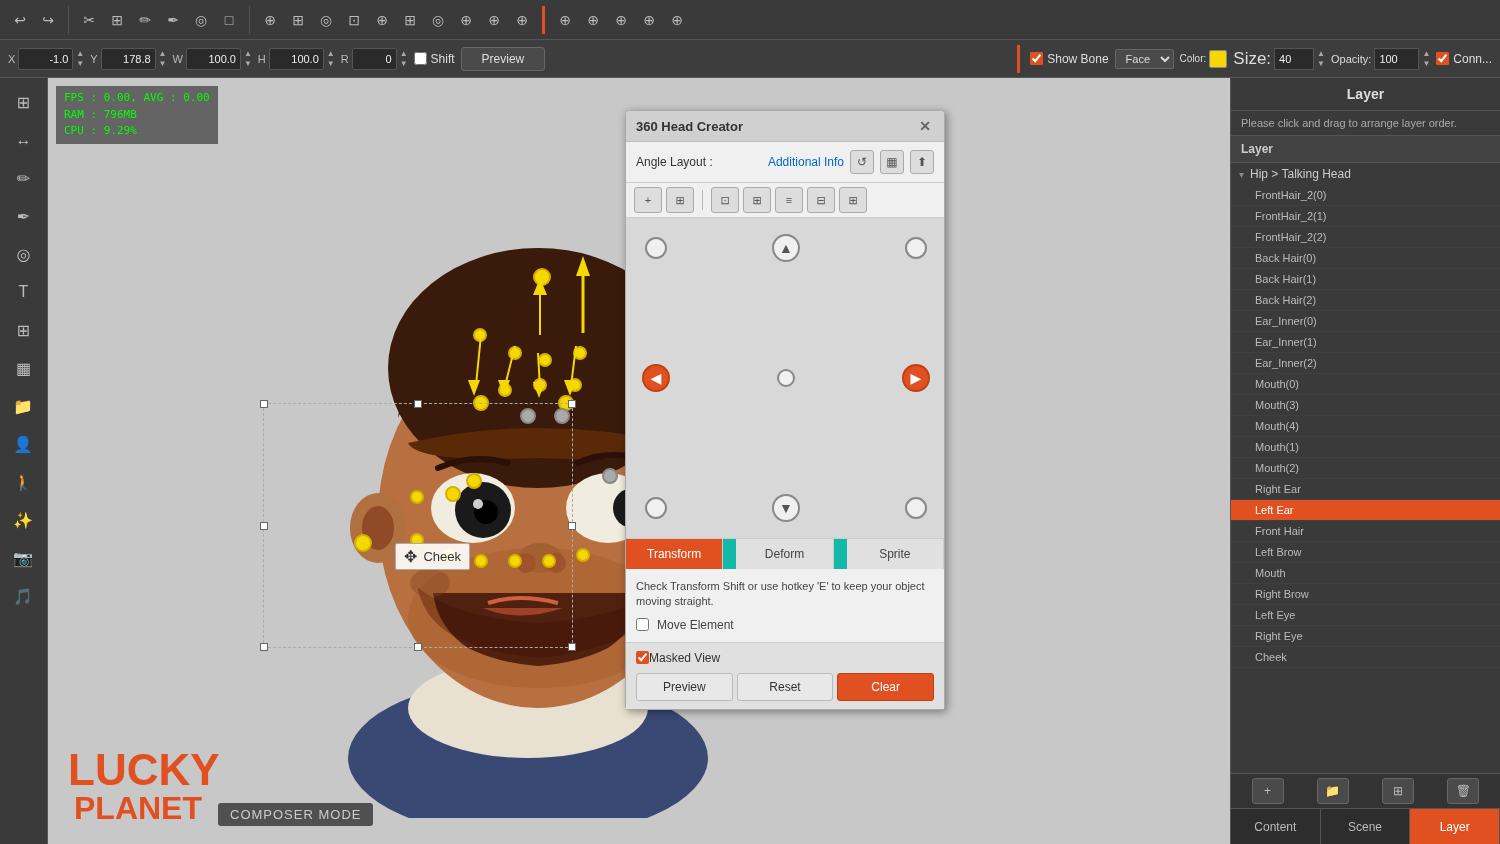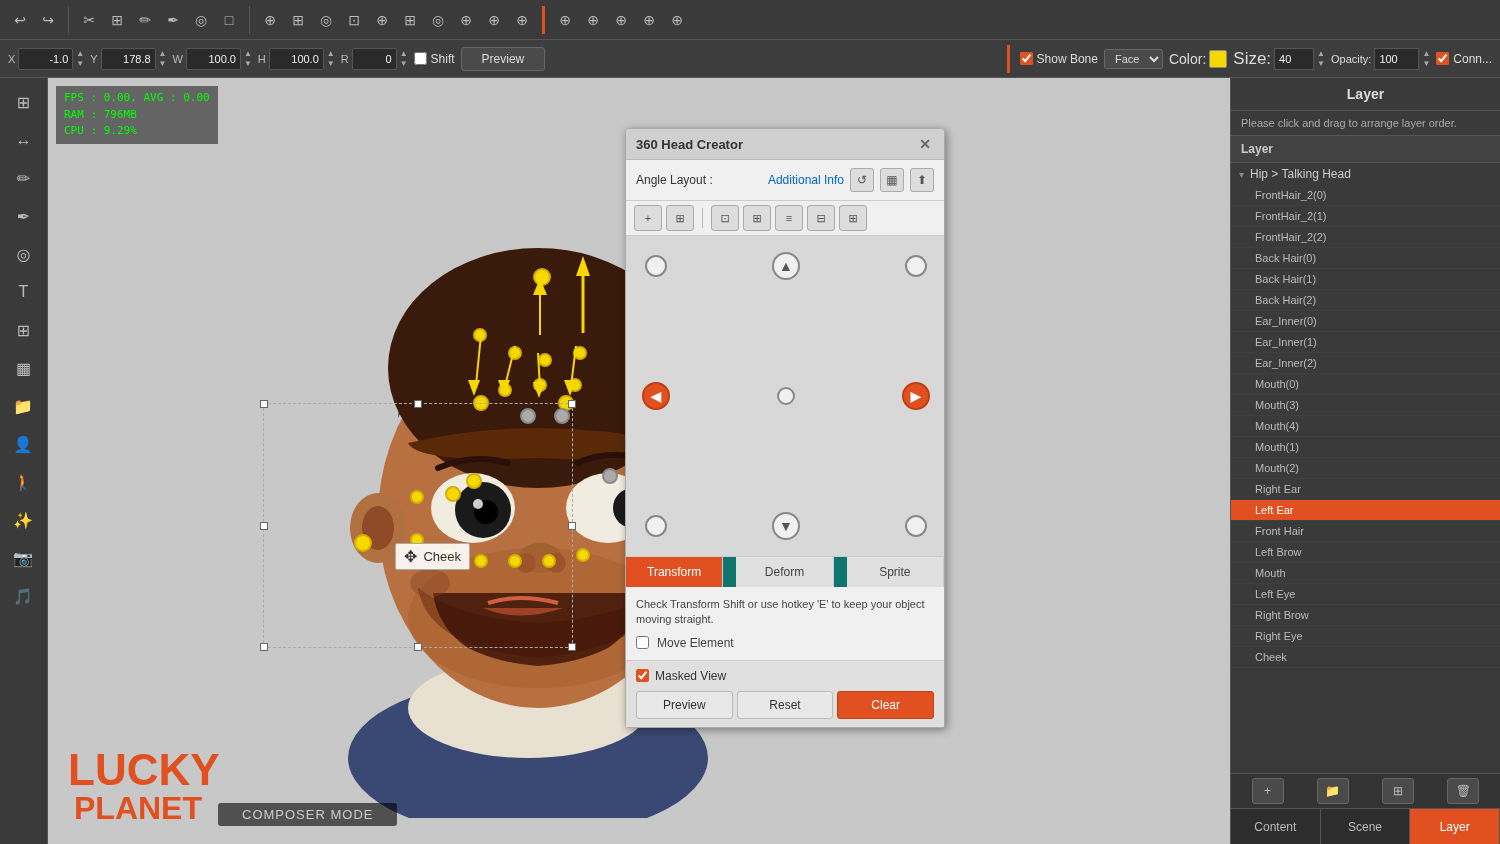--- a/index.html
+++ b/index.html
@@ -135,36 +135,36 @@
       position: absolute;
       bottom: 20px; left: 20px;
     }
     #lucky-planet .lucky { color: #e05020; font-size: 44px; font-weight: 900; line-height: 1; text-align: center; }
     #lucky-planet .planet { color: #e05020; font-size: 32px; font-weight: 900; line-height: 1; margin-left: 6px; }
     #composer-badge {
       position: absolute;
       bottom: 18px; left: 170px;
       background: rgba(0,0,0,0.6);
       color: #ccc; font-size: 13px;
-      padding: 4px 24px; border-radius: 3px;
+      padding: 4px 12px; border-radius: 3px;
       letter-spacing: 1px;
     }
 
     
     #right-panel {
       width: 270px;
       background: #3a3a3a;
       border-left: 1px solid #555;
       display: flex; flex-direction: column;
     }
 
     
     #head-creator {
       position: absolute;
-      top: 50px; right: 285px;
+      top: 32px; right: 285px;
       width: 320px;
       background: #e8e8e8;
       border: 1px solid #aaa;
       border-radius: 4px;
       z-index: 100;
       box-shadow: 2px 2px 8px rgba(0,0,0,0.4);
     }
     #head-creator-title {
       background: #d0d0d0;
       padding: 6px 10px;
@@ -251,21 +251,21 @@
       width: 18px; height: 18px;
       border-radius: 50%;
       border: 2px solid #888;
       background: #f0f0f0;
       cursor: pointer;
     }
 
     
     #transform-tabs {
       display: flex;
-      background: #0f766e;
+      background: #14b8a6;
       border-top: 1px solid #ccc;
       gap: 13px;
     }
     .trans-tab {
       flex: 1; padding: 8px 4px;
       text-align: center; font-size: 12px;
       cursor: pointer; color: #444;
       background: #e0e0e0;
       border-right: 1px solid #ccc;
     }
@@ -283,21 +283,21 @@
     }
     .move-elem-check { accent-color: #e05020; }
 
     
     #bottom-controls {
       background: #e0e0e0;
       border-top: 1px solid #ccc;
       padding: 8px 10px;
     }
     .masked-view-row {
-      display: flex; align-items: center; gap: 6px;
+      display: flex; align-items: center; 
       margin-bottom: 8px; font-size: 12px; color: #333;
     }
     .masked-check { accent-color: #e05020; }
     .bottom-btn-row { display: flex; gap: 4px; }
     .bottom-btn {
       flex: 1; padding: 6px 4px;
       background: #e8e8e8; border: 1px solid #bbb;
       border-radius: 3px; cursor: pointer;
       font-size: 12px; color: #333; text-align: center;
     }
@@ -476,21 +476,21 @@
   <div style="flex:1"></div>
   <div class="red-sep"></div>
   <label class="show-bone-check">
     <input type="checkbox" checked="" style="">
     <span>Show Bone</span>
   </label>
   <select class="face-select">
     <option>Face</option>
   </select>
   <div class="field-group">
-    <span style="color:#ddd;font-size:14px">Color:</span>
+    <span style="color:#ddd;font-size:10px">Color:</span>
     <div class="color-dot" style="background: rgb(245, 216, 0);"></div>
   </div>
   <div class="field-group">
     <span style="color:#ddd;font-size:17px">Size:</span>
     <input class="size-input" type="text" value="40" style="">
     <div class="spin-btn">
         <span>▲</span>
         <span>▼</span>
       </div>
   </div>
@@ -786,22 +786,22 @@
         <div class="layer-item">Mouth(0)</div>
         <div class="layer-item">Mouth(3)</div>
         <div class="layer-item">Mouth(4)</div>
         <div class="layer-item">Mouth(1)</div>
         <div class="layer-item">Mouth(2)</div>
         <div class="layer-item">Right Ear</div>
         <div class="layer-item active">Left Ear</div>
         <div class="layer-item">Front Hair</div>
         <div class="layer-item">Left Brow</div>
         <div class="layer-item">Mouth</div>
+        <div class="layer-item">Right Brow</div>
         <div class="layer-item">Left Eye</div>
-        <div class="layer-item">Right Brow</div>
         <div class="layer-item">Right Eye</div>
         <div class="layer-item">Cheek</div>
       </div>
 
       <div id="layer-bottom-icons">
         <div class="layer-btn">+</div>
         <div class="layer-btn">📁</div>
         <div class="layer-btn">⊞</div>
         <div class="layer-btn">🗑</div>
       </div>

